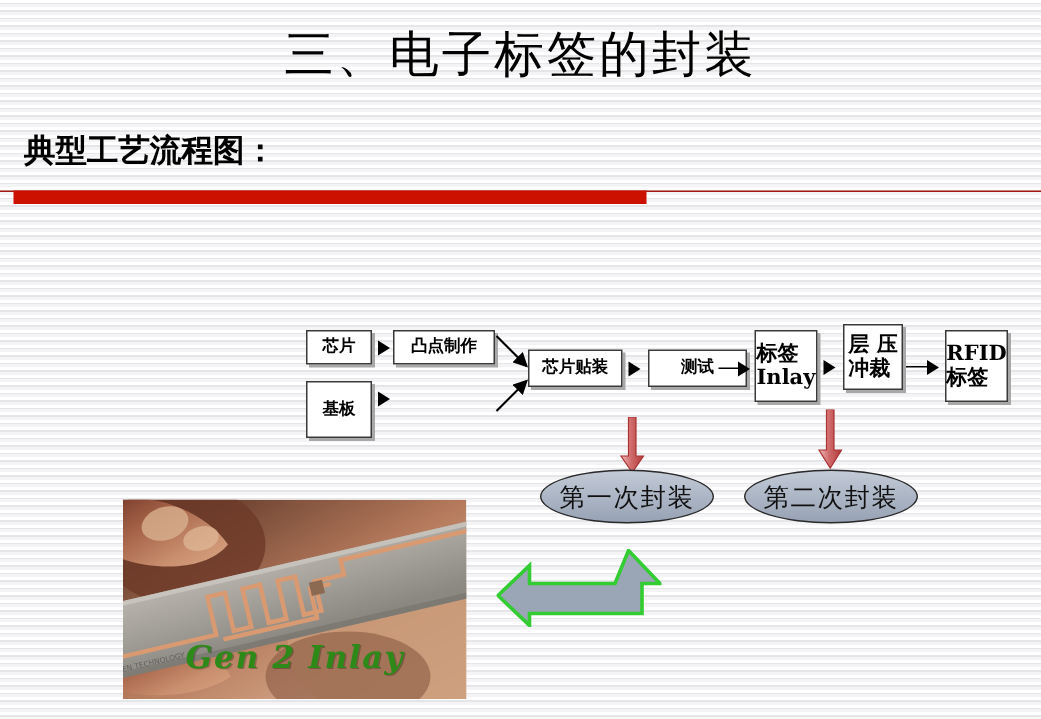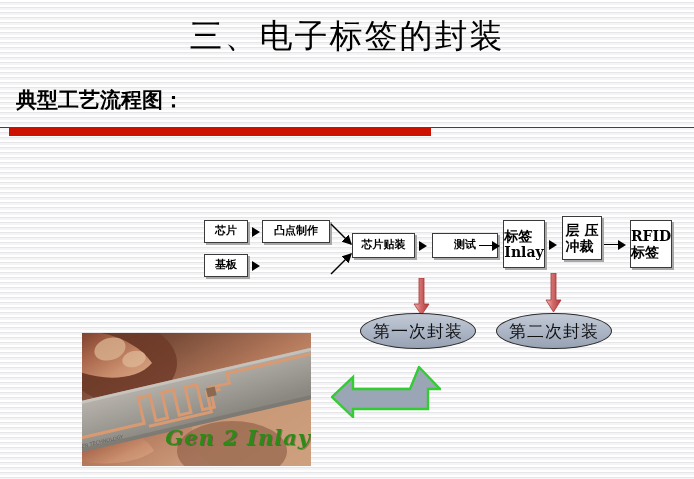--- a/index.html
+++ b/index.html
@@ -135,21 +135,21 @@
   .photo {
     position: absolute;
     overflow: hidden;
   }
   .photo svg { display: block; }
   .photo-caption {
     position: absolute;
     left: 0;
     top: 92px;
     width: 100%;
-    text-align: right;
+    text-align: center;
     font-family: "DejaVu Serif", "Liberation Serif", serif;
     font-size: 21px;
     font-weight: bold;
     font-style: italic;
     color: #2d8a18;
     letter-spacing: 1px;
     text-shadow: 1px 1px 0 rgba(0,0,0,0.25);
     pointer-events: none;
   }
 
@@ -167,21 +167,21 @@
 
   <div class="rule-thin"></div>
   <div class="rule-thick"></div>
 
   <div class="flow-box" style="left:204px; top:220px; width:44px; height:23px;">芯片</div>
 
   <div class="tri-right" style="left:252px; top:227px;"></div>
 
   <div class="flow-box" style="left:262px; top:220px; width:68px; height:23px;">凸点制作</div>
 
-  <div class="flow-box" style="left:204px; top:254px; width:44px; height:23px;">基板</div>
+  <div class="flow-box" style="left:204px; top:254px; width:44px; height:38px;">基板</div>
 
   <div class="tri-right" style="left:252px; top:261px;"></div>
 
 
   <svg class="diag" style="left:330px; top:218px;" width="28" height="64">
     <defs>
       <marker id="ah" markerWidth="7" markerHeight="7" refX="6" refY="3.5" orient="auto">
         <polygon points="0,0 7,3.5 0,7" fill="#000"></polygon>
       </marker>
     </defs>

